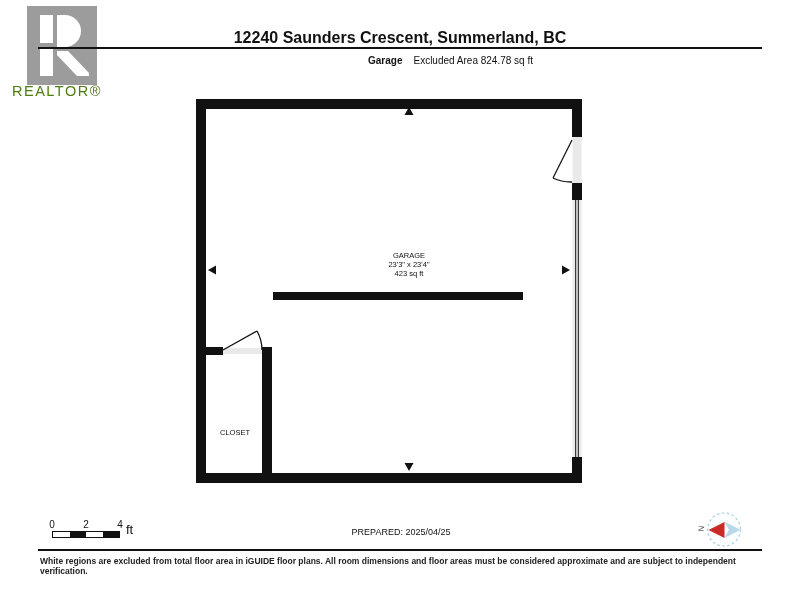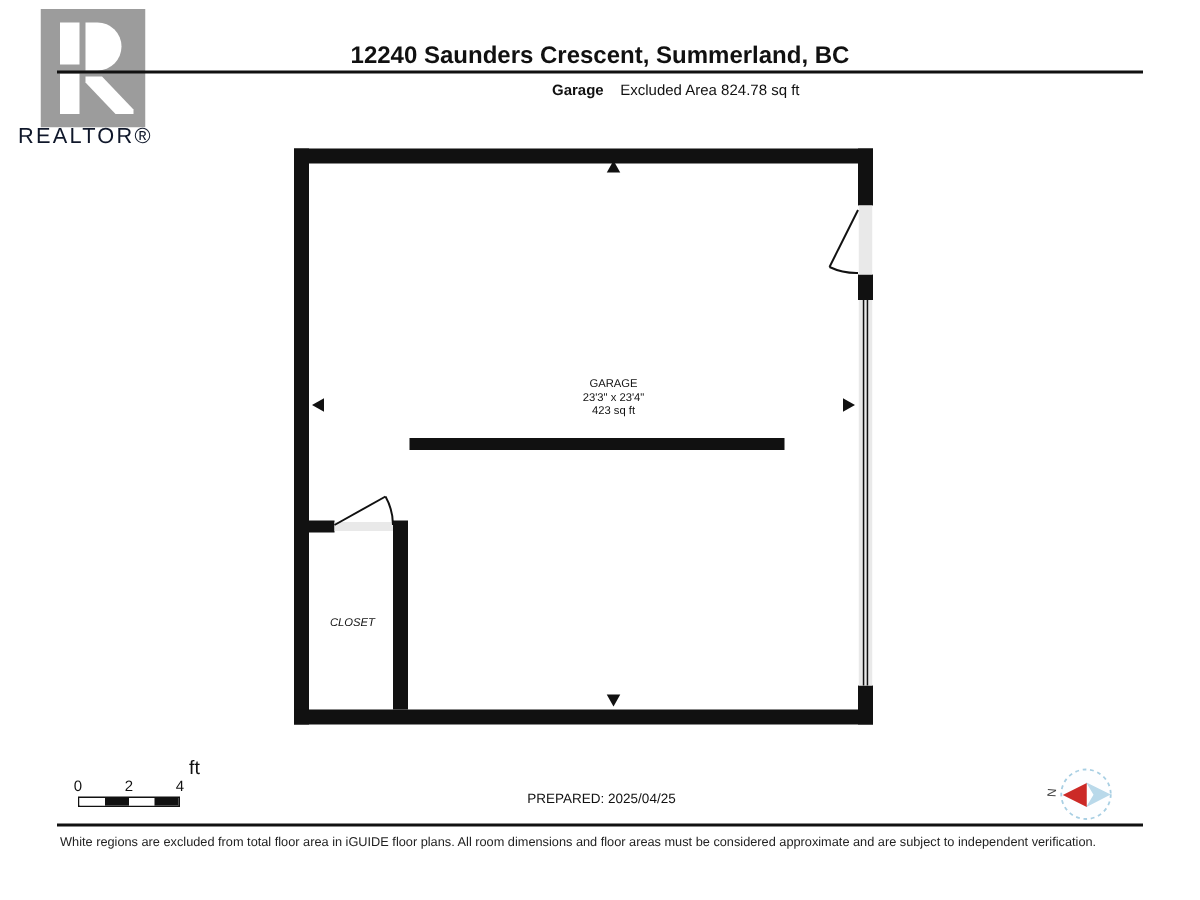--- a/index.html
+++ b/index.html
@@ -7,55 +7,55 @@
   .page {
     position:relative; width:800px; height:600px; background:#ffffff;
     font-family:"Liberation Sans", sans-serif; color:#111; overflow:hidden;
   }
   .abs { position:absolute; }
 
   
   .logo-box { left:27px; top:6px; }
   .logo-wordmark {
     left:12px; top:83px; font-size:14.5px; letter-spacing:1.5px;
-    color:#0f172a; font-family:"Liberation Sans", sans-serif;
+    color:#4d7c0f; font-family:"Liberation Sans", sans-serif;
   }
   .title {
     left:0; top:29px; width:800px; text-align:center;
     font-size:16px; font-weight:bold;
   }
   .header-rule { left:38px; top:47px; width:724px; height:2px; background:#111; }
   .subtitle { left:368px; top:55px; display:flex; gap:11px; font-size:10px; }
   .subtitle-floor { font-weight:bold; }
 
   
   .plan-svg { left:0; top:0; }
   .room-label { text-align:center; font-size:7.5px; line-height:9px; color:#111; }
   .room-label .rl-line { white-space:nowrap; }
   .garage-label { left:349px; top:251px; width:120px; }
-  .closet-label { left:205px; top:410px; width:60px;font-style:italic; }
+  .closet-label { left:205px; top:428px; width:60px; }
 
   
   .tick { top:519px; width:10px; text-align:center; font-size:10px; }
   .tick-0 { left:47px; } .tick-2 { left:81px; } .tick-4 { left:115px; }
   .scale-bar {
     left:52px; top:531px; width:68px; height:7px;
     border:1px solid #111; display:flex;
   }
   .scale-seg { flex:1 1 auto; }
   .seg-w { background:#fff; } .seg-b { background:#111; }
-  .scale-unit { left:126px; top:504px; font-size:13px; }
+  .scale-unit { left:126px; top:522px; font-size:13px; }
   .prepared { left:0; top:527px; width:802px; text-align:center; font-size:9px; }
   .compass-svg { left:703px; top:509px; }
   .compass-n {
     left:698px; top:524px; font-size:8px; color:#444;
     transform:rotate(95deg); display:inline-block;
   }
   .footer-rule { left:38px; top:549px; width:724px; height:2px; background:#111; }
-  .disclaimer { left:40px; top:556px; width:740px; font-size:8.5px; color:#222; }
+  .disclaimer { left:40px; top:556px; width:740px; font-size:8.5px; color:#222;font-weight:bold; }
 </style>
 </head>
 <body>
 
 <div class="page">
 
   <div class="abs logo-box">
     <svg width="70" height="79" viewBox="0 0 70 79">
       <rect x="0" y="0" width="70" height="79" fill="#9c9c9c"></rect>
       <g fill="#ffffff">

